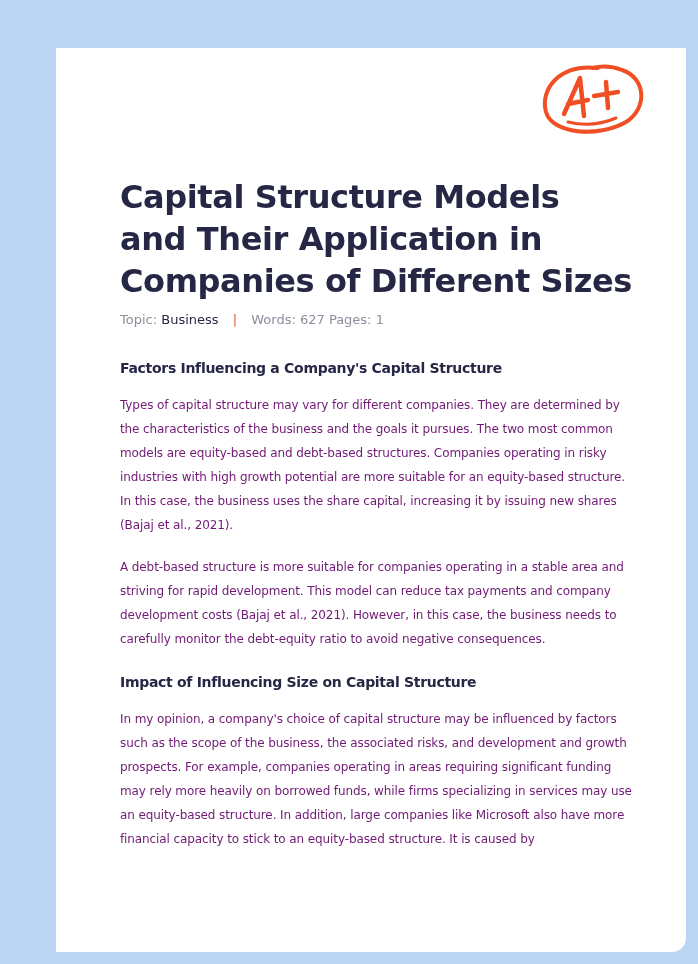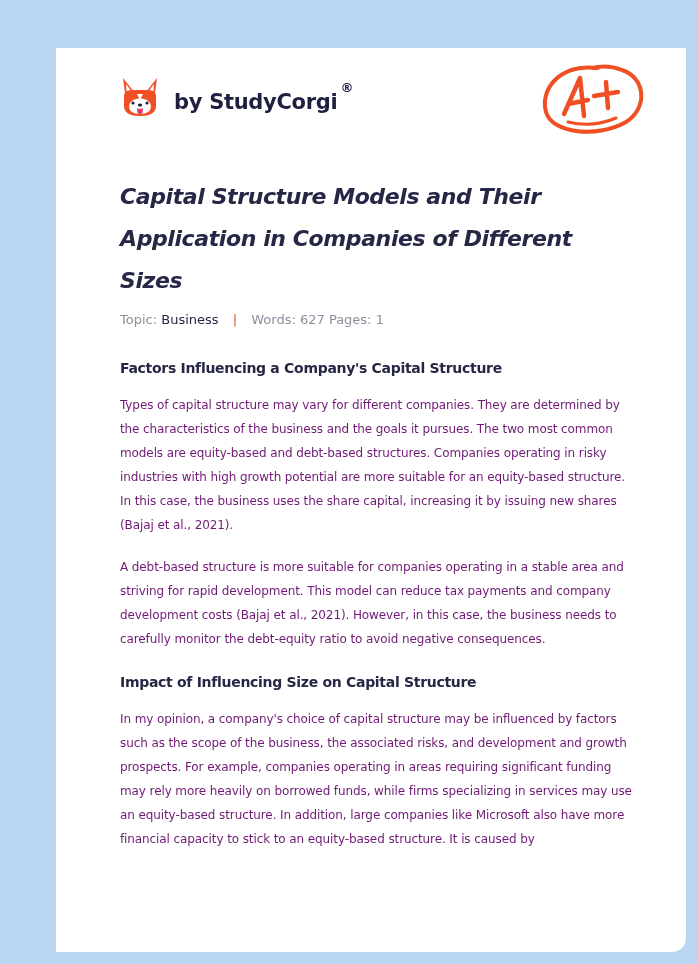--- a/index.html
+++ b/index.html
@@ -32,22 +32,22 @@
     }
     .grade-badge {
       position: absolute; left: 482px; top: 12px;
       width: 110px; height: 80px;
     }
     .content {
       position: absolute; left: 64px; top: 128px; width: 512px;
     }
     .title {
       font-family: "DejaVu Sans", sans-serif;
-      font-weight: bold; font-size: 22px; line-height: 42px;
-      color: #252745; letter-spacing: -0.4px; font-style: italic;
+      font-weight: bold; font-size: 32px; line-height: 42px;
+      color: #252745; letter-spacing: -0.4px;
     }
     .meta {
       margin-top: 10px; font-size: 13px; color: #8c8f9c;
       font-family: "DejaVu Sans", sans-serif;
     }
     .meta .topic-val { color: #252745; }
     .meta .sep { color: #e0562c; margin: 0 10px; }
     .meta .gap { }
     h2 {
       font-family: "DejaVu Sans", sans-serif;
@@ -60,44 +60,20 @@
       font-size: 12px; line-height: 24px; color: #701a75;
       margin-bottom: 18px;
       letter-spacing: -0.1px;
     }
   </style>
 </head>
 <body>
 
 <div class="card">
 
-  <div class="header">
-    <svg class="logo-icon" viewBox="0 0 40 44">
-
-      <path d="M3 2 L14 16 L6 24 Z" fill="#f04e23"></path>
-      <path d="M37 2 L26 16 L34 24 Z" fill="#f04e23"></path>
-      <path d="M6 8 L12 16 L7 20 Z" fill="#ffffff"></path>
-      <path d="M34 8 L28 16 L33 20 Z" fill="#ffffff"></path>
-
-      <path d="M4 20 Q4 14 12 14 L28 14 Q36 14 36 20 L36 30 Q36 40 20 40 Q4 40 4 30 Z" fill="#f04e23"></path>
-
-      <path d="M9 30 Q9 24 20 22 Q31 24 31 30 Q31 38 20 38 Q9 38 9 30 Z" fill="#ffffff"></path>
-      <path d="M17 18 L20 24 L23 18 Z" fill="#ffffff"></path>
-
-      <circle cx="13" cy="27" r="1.6" fill="#1f2040"></circle>
-      <circle cx="27" cy="27" r="1.6" fill="#1f2040"></circle>
-
-      <ellipse cx="20" cy="29" rx="2.2" ry="1.5" fill="#1f2040"></ellipse>
-
-      <path d="M17 32 Q20 34 23 32 L22.5 37 Q20 39 17.5 37 Z" fill="#e8336b"></path>
-    </svg>
-    <span class="brand">
-      <span>by StudyCorgi</span><span class="reg">®</span>
-    </span>
-  </div>
 
   <svg class="grade-badge" viewBox="0 0 110 80">
     <path d="M60 8 C 20 4, 2 30, 8 52 C 14 74, 60 78, 88 62 C 110 48, 108 18, 84 10 C 74 6, 62 6, 54 8" fill="none" stroke="#f04e23" stroke-width="4" stroke-linecap="round"></path>
     <path d="M26 54 L42 18 L46 56 M30 44 L50 40" fill="none" stroke="#f04e23" stroke-width="4.5" stroke-linecap="round" stroke-linejoin="round"></path>
     <path d="M56 36 L80 32 M68 22 L70 48" fill="none" stroke="#f04e23" stroke-width="4.5" stroke-linecap="round"></path>
     <path d="M30 62 Q55 68 78 58" fill="none" stroke="#f04e23" stroke-width="3" stroke-linecap="round"></path>
   </svg>
 
   <div class="content">
     <h1 class="title">Capital Structure Models and Their Application in Companies of Different Sizes</h1>

